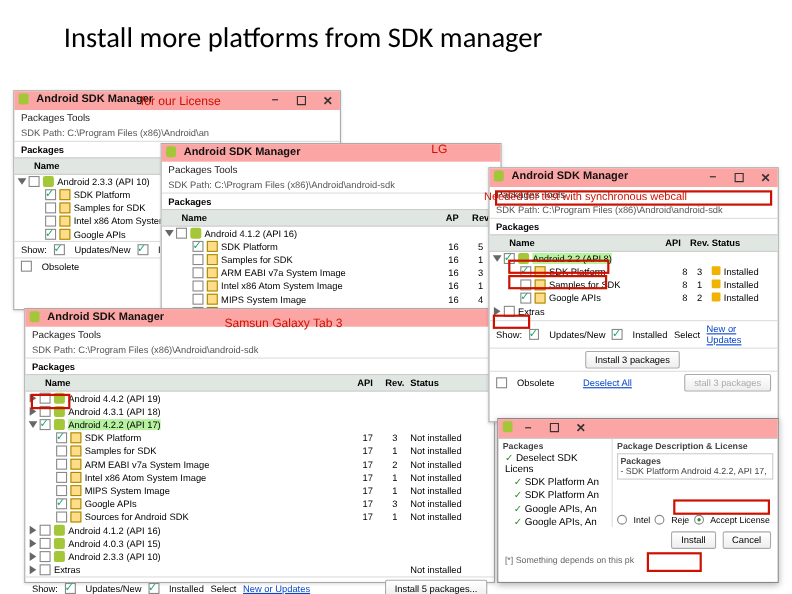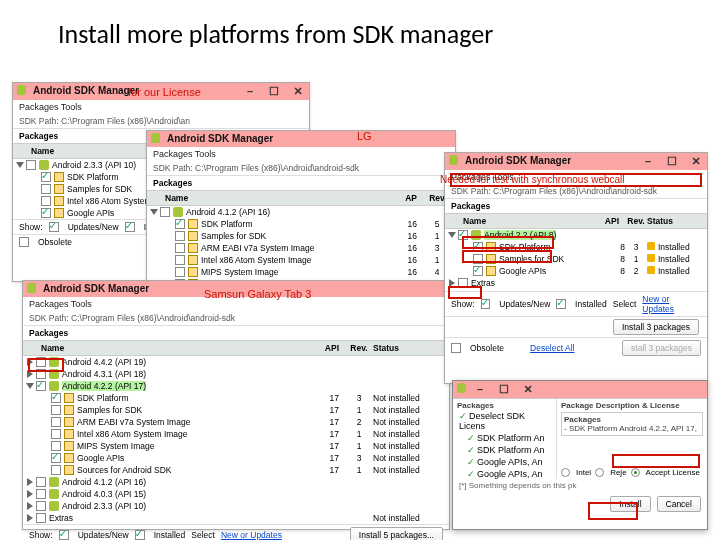--- a/index.html
+++ b/index.html
@@ -176,21 +176,21 @@
       <span class="col-r">3</span>
     </div>
   <div class="row" style="padding-left:28px">
       <span class="cb"></span>
       <span class="boxico"></span>
       <span class="ptxt">Sources for Android SDK</span>
       <span class="col-a" style="margin-left:auto">16</span>
       <span class="col-r">2</span>
     </div>
 </div>
-<div class="note" style="left:357px; top:130px;">LG</div>
+<div class="note" style="left:392px; top:130px;">LG</div>
 
 <div class="win" style="left:22px; top:280px; width:428px; height:250px;">
   <div class="titlebar">
     <span class="ico">
         <span class="android-ico"></span>
       </span>
     <span class="ttl">Android SDK Manager</span>
   </div>
   <div class="menubar">Packages  Tools</div>
   <div class="path"><span>SDK Path:</span> <span>C:\Program Files (x86)\Android\android-sdk</span></div>
@@ -373,21 +373,21 @@
   <div class="spacer"></div>
   <div class="footer">
     <span>Show:</span>
     <span class="cb checked"></span>
       <span>Updates/New</span>
     <span class="cb checked"></span>
       <span>Installed</span>
     <span>Select</span> 
       <span class="link">New or Updates</span>
   </div>
-  <div class="footer" style="justify-content:flex-end;padding-right:8px">
+  <div class="footer" style="justify-content:center;padding-right:8px">
     <span class="btn">Install 3 packages</span>
   </div>
   <div class="footer">
     <span class="cb"></span>
       <span>Obsolete</span>
     <span class="link" style="margin-left:20px">Deselect All</span>
     <span class="btn" style="margin-left:auto;color:#aaa">stall 3 packages</span>
   </div>
 </div>
 <div class="red-box" style="left:450px; top:173px; width:252px; height:14px;"></div>
@@ -425,20 +425,20 @@
       <div style="position:absolute; bottom:2px; left:4px; right:4px; display:flex; gap:4px; align-items:center; font-size:8px;">
         <span class="radio"></span>
           <span>Intel</span>
         <span class="radio"></span>
           <span>Reje</span>
         <span class="radio on"></span>
           <span>Accept License</span>
       </div>
     </div>
   </div>
-  <div style="padding:2px 6px; font-size:8px; color:#666;">[*] Something depends on this pk</div>
   <div style="display:flex; justify-content:flex-end; gap:6px; padding:4px 6px;">
     <span class="btn">Install</span>
     <span class="btn">Cancel</span>
   </div>
+  <div style="padding:2px 6px; font-size:8px; color:#666;">[*] Something depends on this pk</div>
 </div>
 <div class="red-box" style="left:612px; top:454px; width:88px; height:14px;"></div>
 <div class="red-box" style="left:588px; top:502px; width:50px; height:18px;"></div>
 
 </body></html>

